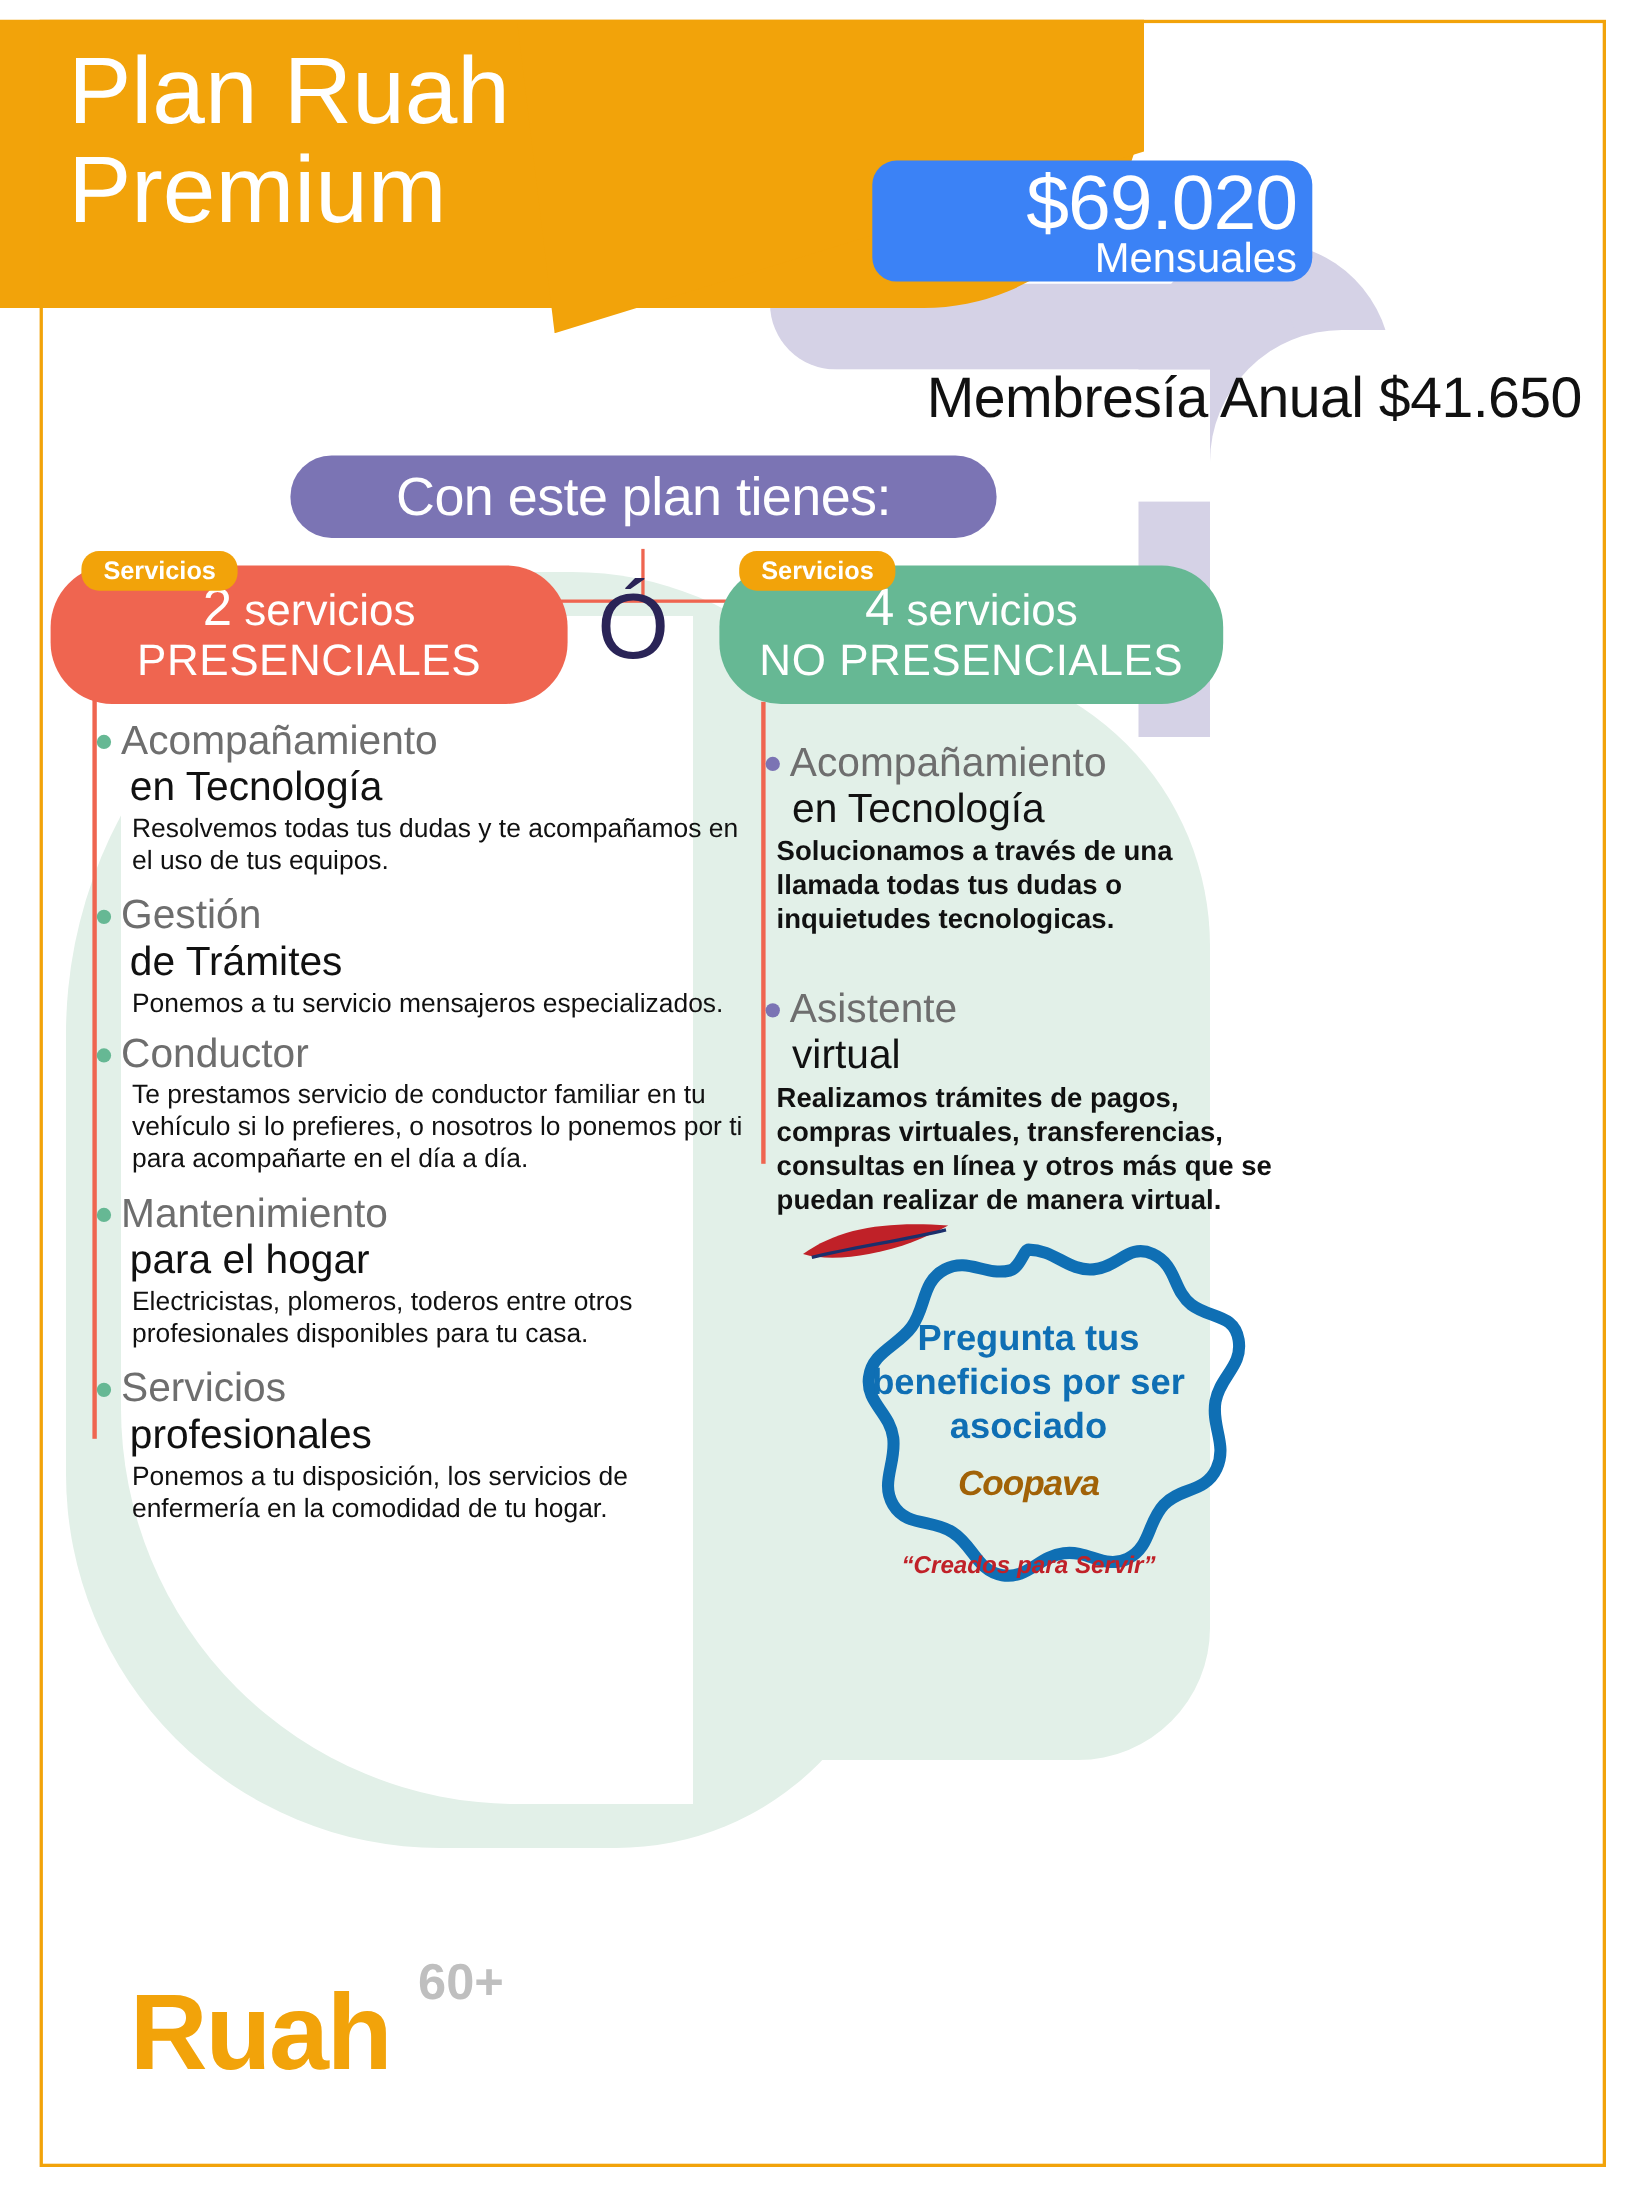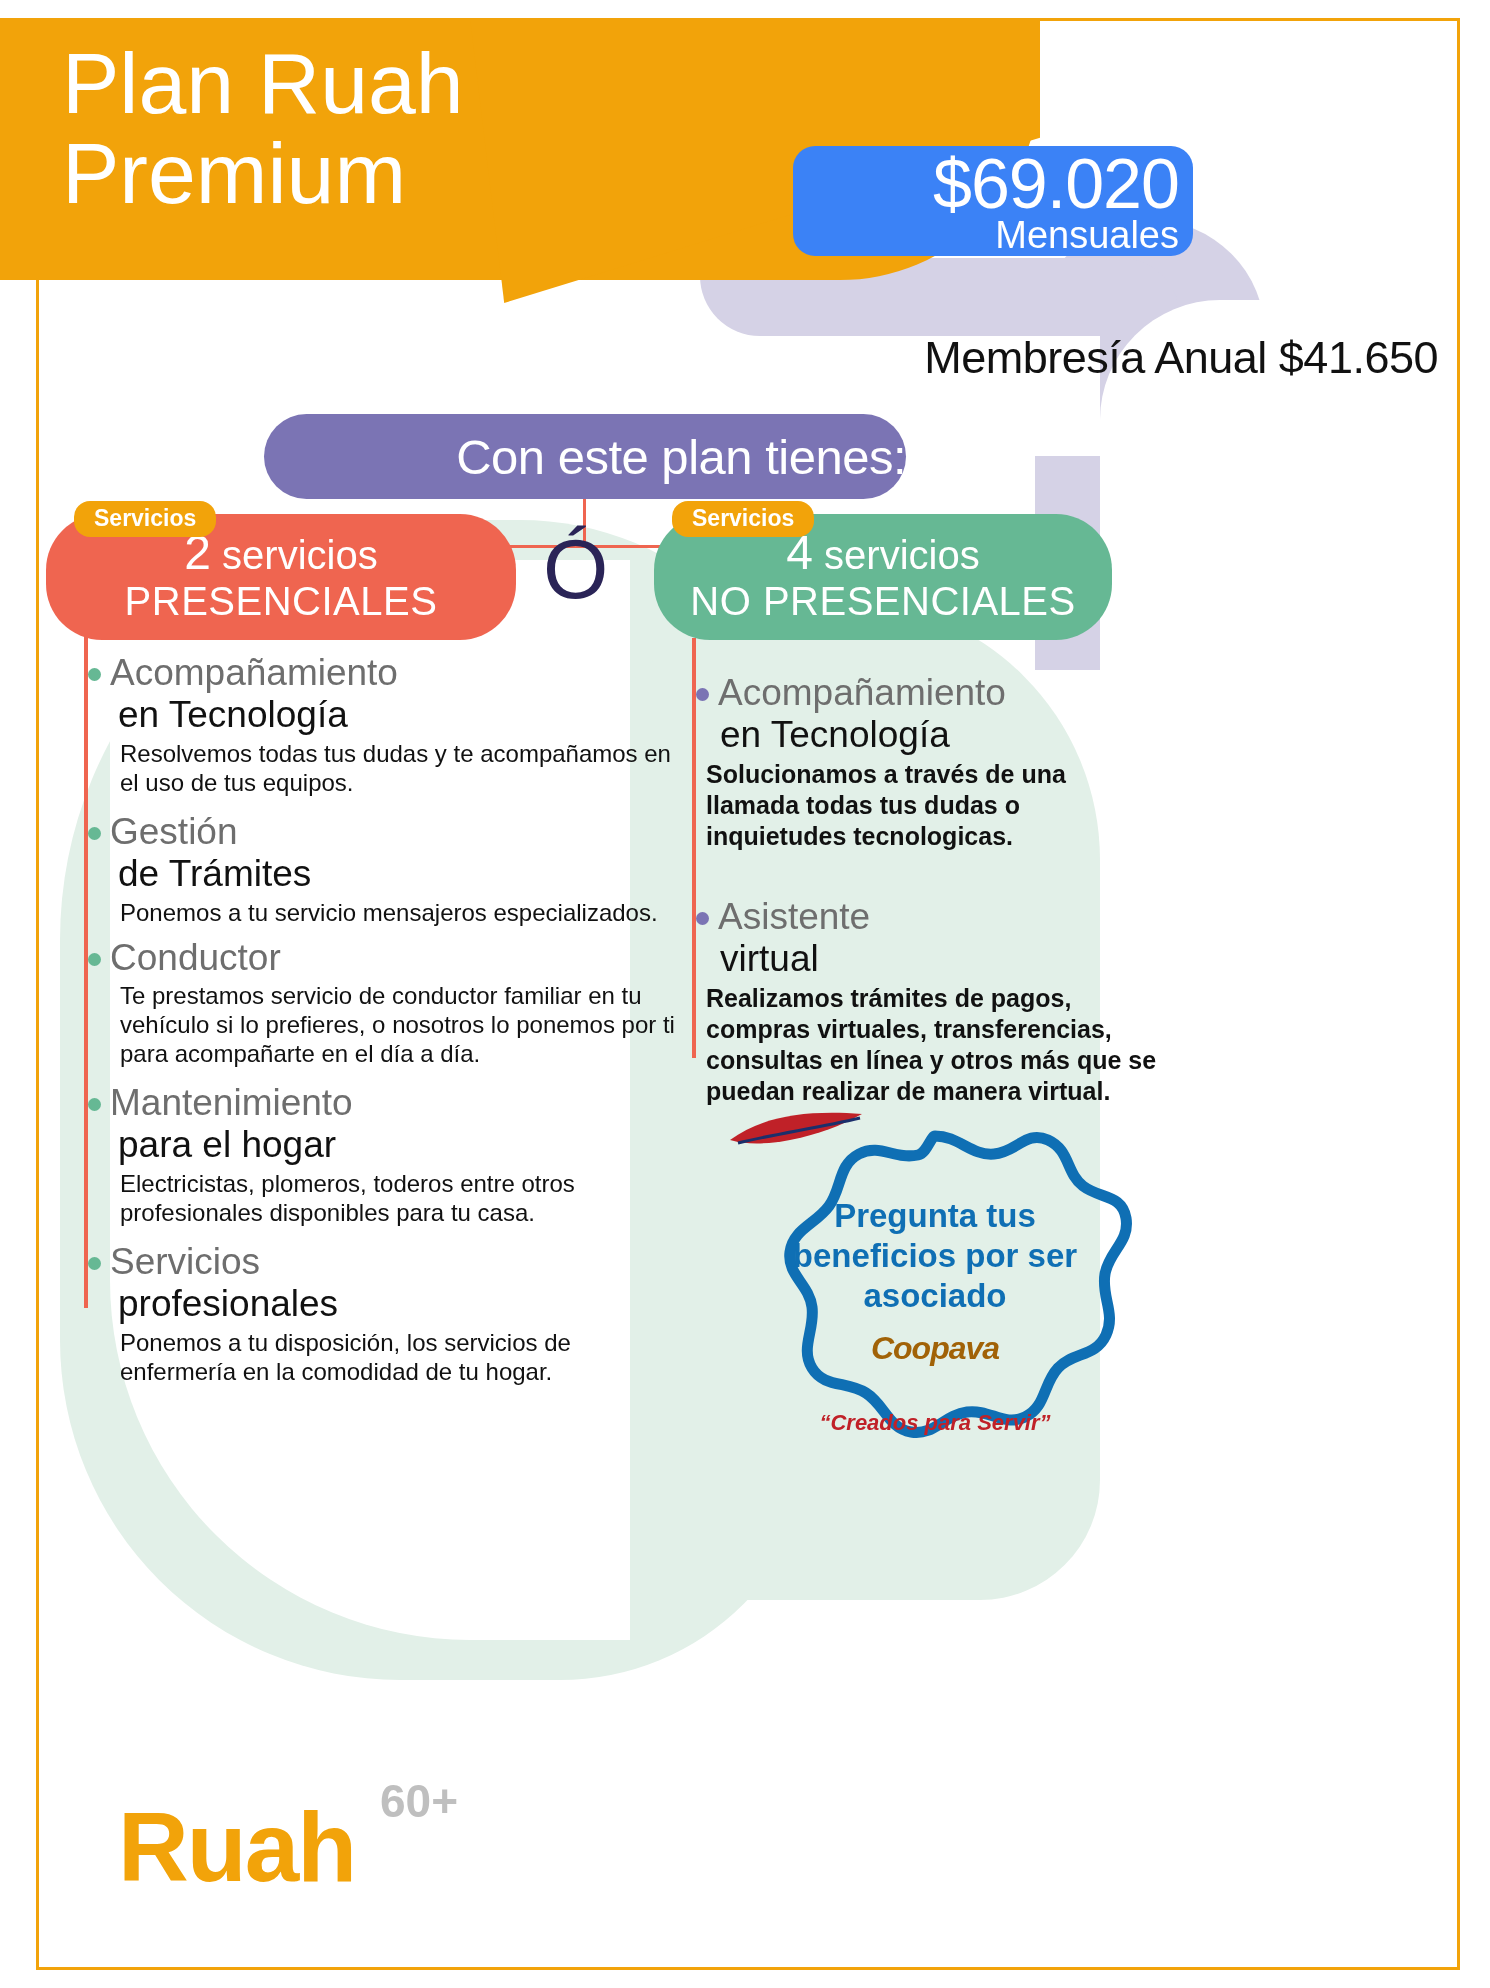--- a/index.html
+++ b/index.html
@@ -143,38 +143,38 @@
     display: block;
     font-size: 38px;
     line-height: 38px;
     font-weight: 400;
   }
 
   .membership {
     position: absolute;
     right: 52px; top: 332px;
     z-index: 12;
-    font-size: 45px;
+    font-size: 52px;
     color: #111111;
     font-weight: 400;
     letter-spacing: -0.5px;
     margin-left: 48px;
   }
 
   
   .plan-banner {
     position: absolute;
     left: 264px; top: 414px;
-    width: 642px; height: 85px;
+    width: 642px; height: 75px;
     background: #7B74B4;
     border-radius: 44px;
     z-index: 12;
     display: flex;
     align-items: center;
-    justify-content: flex-end;
+    justify-content: center;
   }
   .plan-banner span {
     color: #ffffff;
     font-size: 49px;
     font-weight: 300;
     letter-spacing: -0.5px;
   }
 
   
   .conn-v { position: absolute; background: #EF6550; z-index: 6; }

